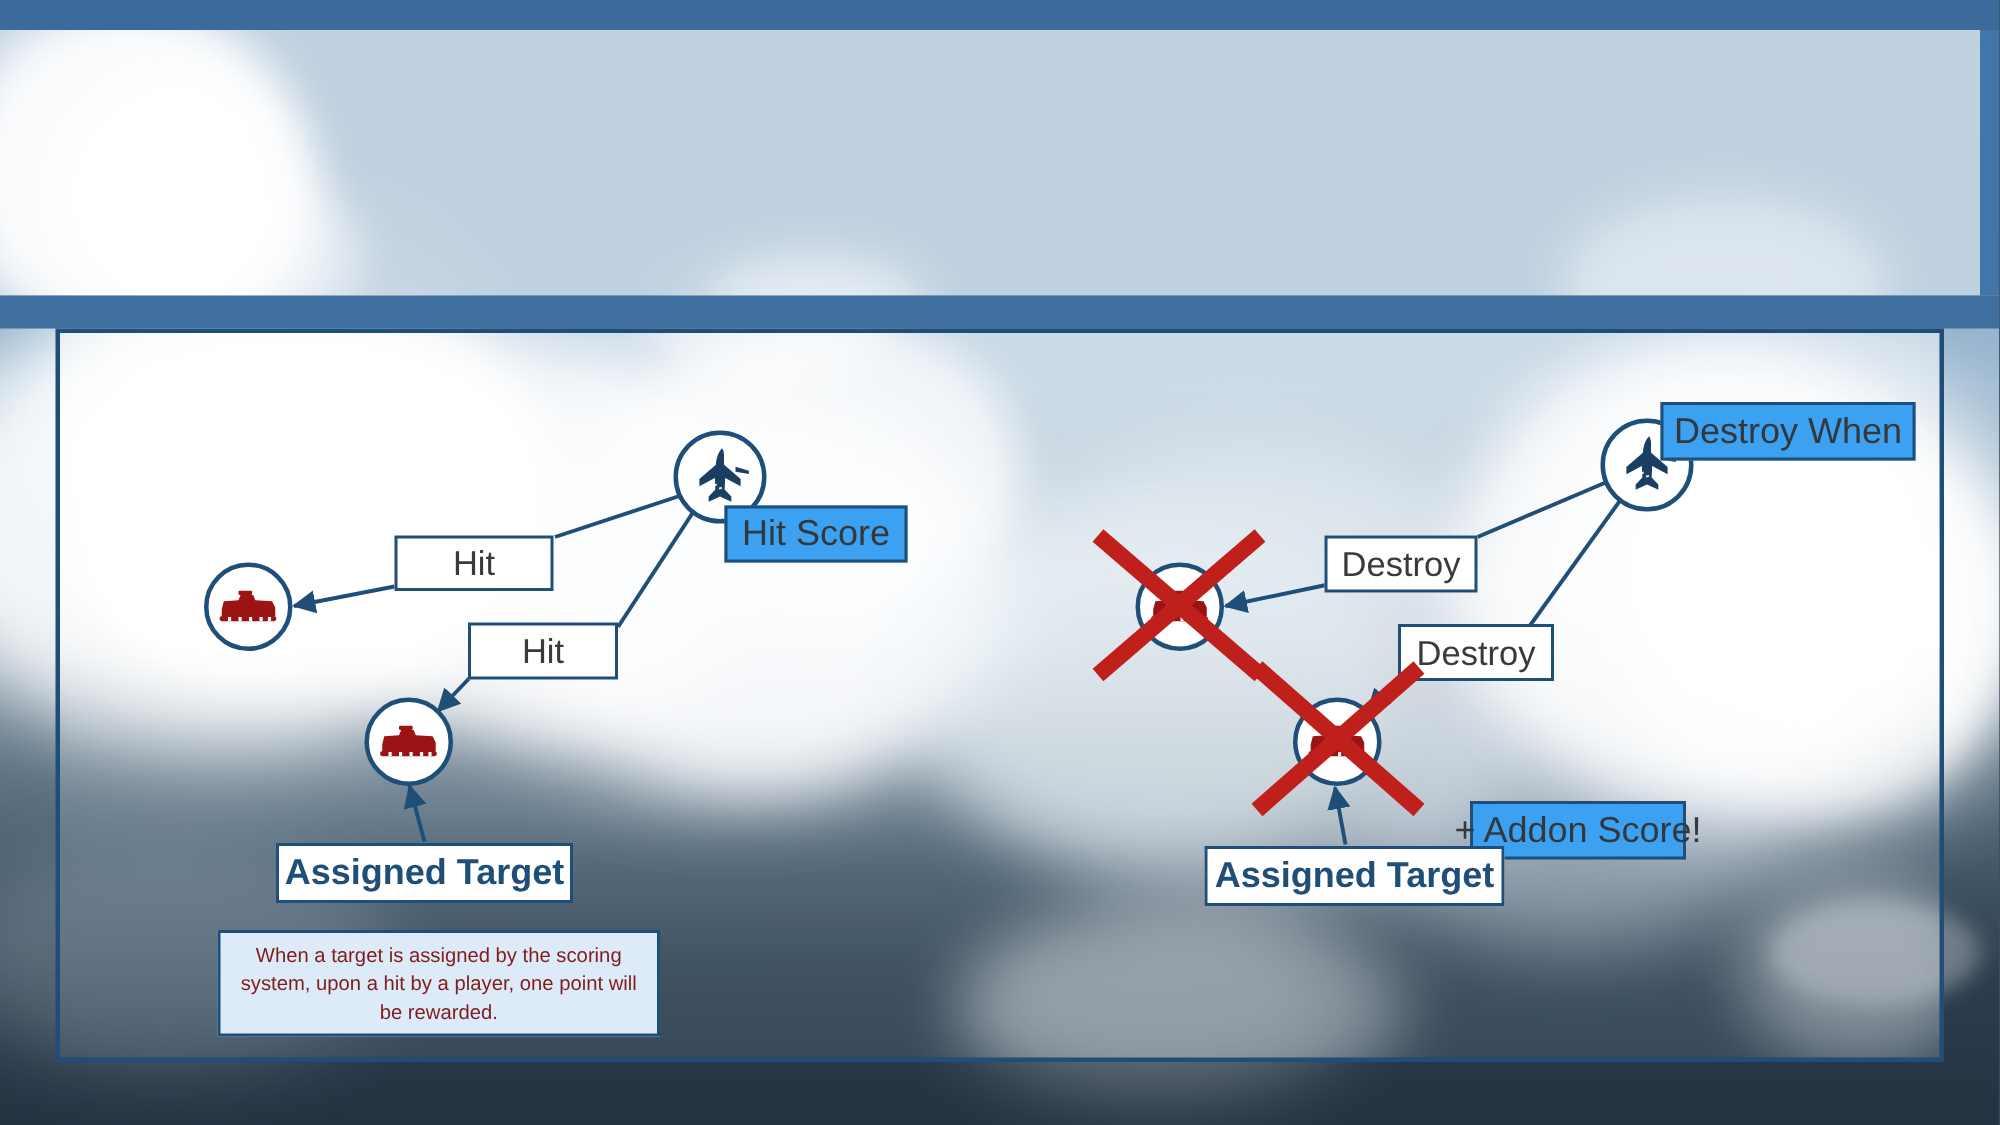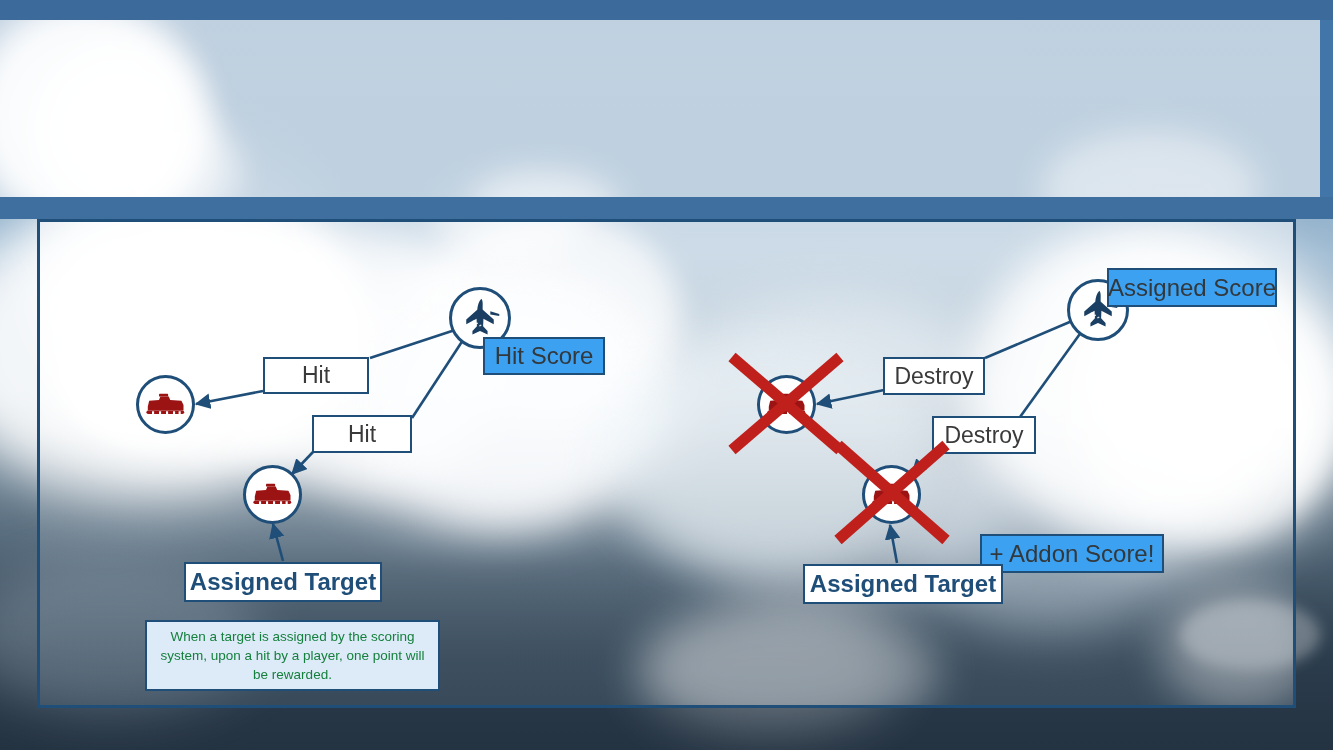--- a/index.html
+++ b/index.html
@@ -142,21 +142,21 @@
     font-family:"Liberation Sans", sans-serif;
     white-space:nowrap;
   }
   .caption{
     position:absolute;
     background:#ddeaf7;
     border:2.5px solid #1f4e79;
     box-sizing:border-box;
     display:flex;align-items:center;justify-content:center;
     text-align:center;
-    color:#15803d;
+    color:#7f1d1d;
     font-size:13.5px;
     line-height:1.42;
     padding:6px 9px;
     font-family:"Liberation Sans", sans-serif;
   }
 </style>
 </head>
 <body>
 
 <div id="slide">
@@ -317,21 +317,21 @@
         <g fill="#ffffff" opacity=".85">
           <rect x="21" y="36" width="3" height="2" transform="rotate(-20 22 37)"></rect>
           <rect x="26" y="39" width="3" height="2" transform="rotate(-20 27 40)"></rect>
           <rect x="31" y="42" width="3" height="2" transform="rotate(-20 32 43)"></rect>
         </g>
       </svg>
     </span>
   </div>
 
   <div class="badge" style="left:1107px;top:268px;width:170px;height:39px;">
-    <span>Assigned Score</span>
+    <span>Destroy When</span>
   </div>
 
   <div class="lbl" style="left:883px;top:357px;width:102px;height:38px;">
     <span>Destroy</span>
   </div>
 
   <div class="lbl" style="left:932px;top:416px;width:104px;height:38px;">
     <span>Destroy</span>
   </div>
 
@@ -377,21 +377,21 @@
     <g stroke="#c0201c" stroke-width="11" stroke-linecap="butt">
 
       <line x1="732" y1="357" x2="840" y2="450"></line>
       <line x1="840" y1="357" x2="732" y2="450"></line>
 
       <line x1="838" y1="445" x2="946" y2="540"></line>
       <line x1="946" y1="445" x2="838" y2="540"></line>
     </g>
   </svg>
 
-  <div class="badge" style="left:980px;top:534px;width:184px;height:39px;">
+  <div class="badge" style="left:980px;top:534px;width:144px;height:39px;">
     <span>+ Addon Score!</span>
   </div>
 
   <div class="lbl bold-navy" style="left:803px;top:564px;width:200px;height:40px;">
     <span>Assigned Target</span>
   </div>
 
 
 </div>
 

